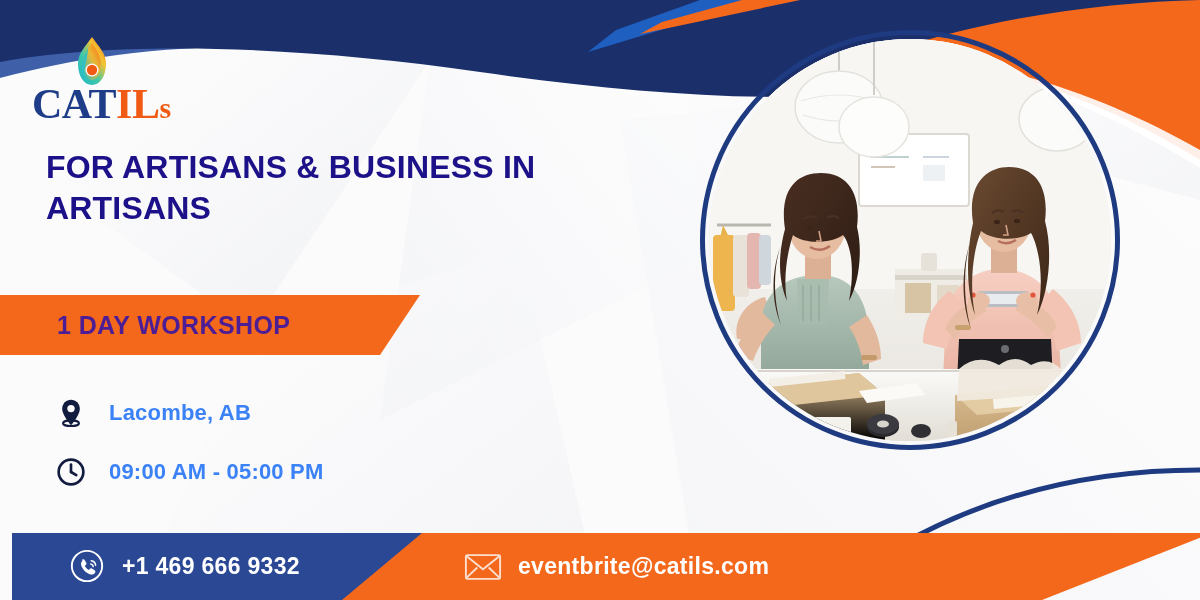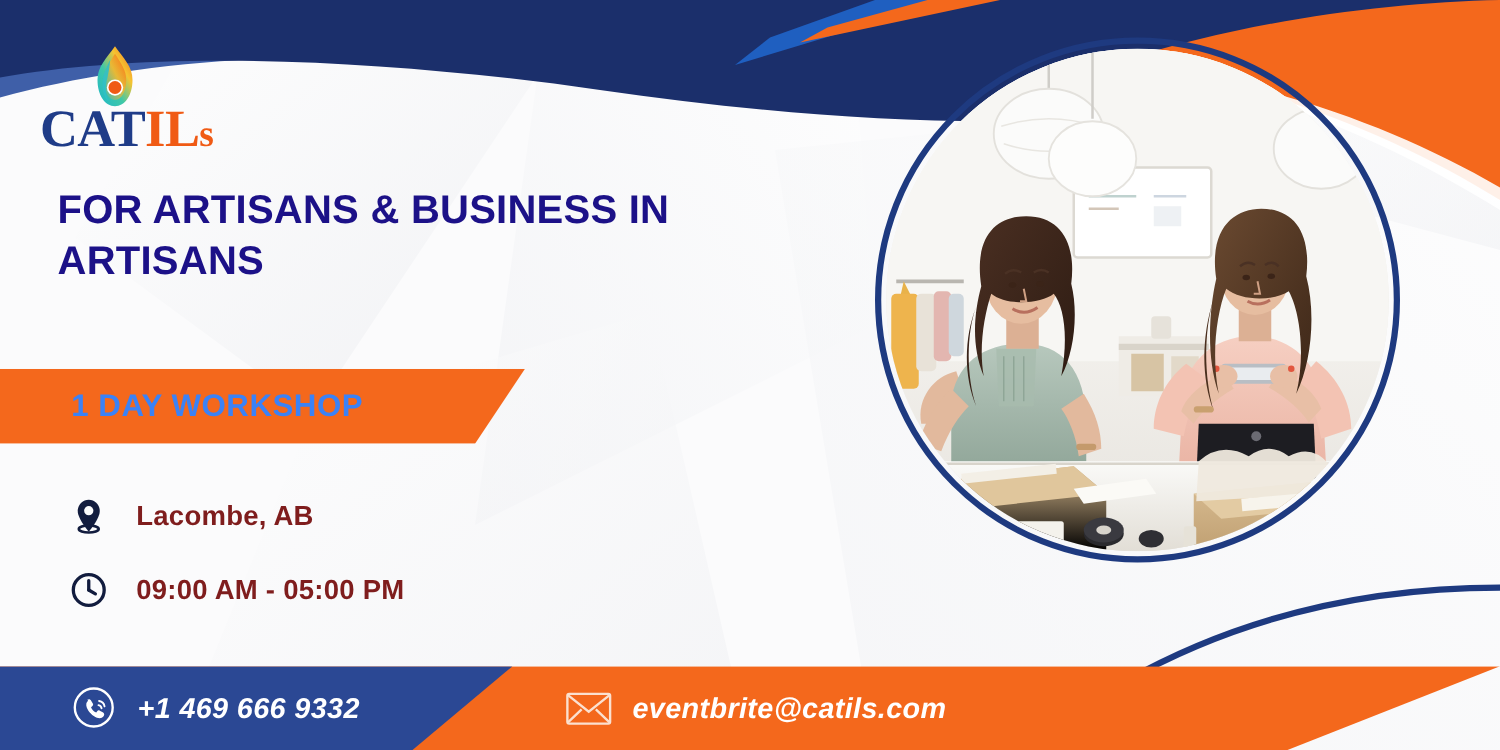--- a/index.html
+++ b/index.html
@@ -89,21 +89,21 @@
     background: #f4681c;
     clip-path: polygon(0 0, 420px 0, 380px 60px, 0 60px);
   }
   #ribbon-label {
     position: absolute;
     left: 57px;
     top: 0;
     height: 60px;
     display: flex;
     align-items: center;
-    color: #3b82f6;
+    color: #4c1d95;
     font-size: 25px;
     font-weight: bold;
     letter-spacing: 0.4px;
   }
 
   
   .detail-row {
     position: absolute;
     left: 54px;
     display: flex;
@@ -114,35 +114,34 @@
   #detail-time     { top: 455px; }
   .detail-icon {
     width: 34px;
     height: 34px;
     display: flex;
     align-items: center;
     justify-content: center;
     flex: none;
   }
   .detail-text {
-    color: #7f1d1d;
+    color: #3b82f6;
     font-size: 22px;
     font-weight: bold;
     letter-spacing: 0.2px;
     white-space: nowrap;
   }
 
   
   #footer {
     position: absolute;
-    left: 0;
+    left: 12px;
     top: 533px;
     width: 960px;
     height: 67px;
-    font-style: italic;
   }
   #footer-orange {
     position: absolute;
     left: 0; top: 0;
     width: 1200px; height: 67px;
     background: #f4681c;
     clip-path: polygon(0 0, 1200px 0, 1030px 67px, 0 67px);
   }
   #footer-blue {
     position: absolute;

